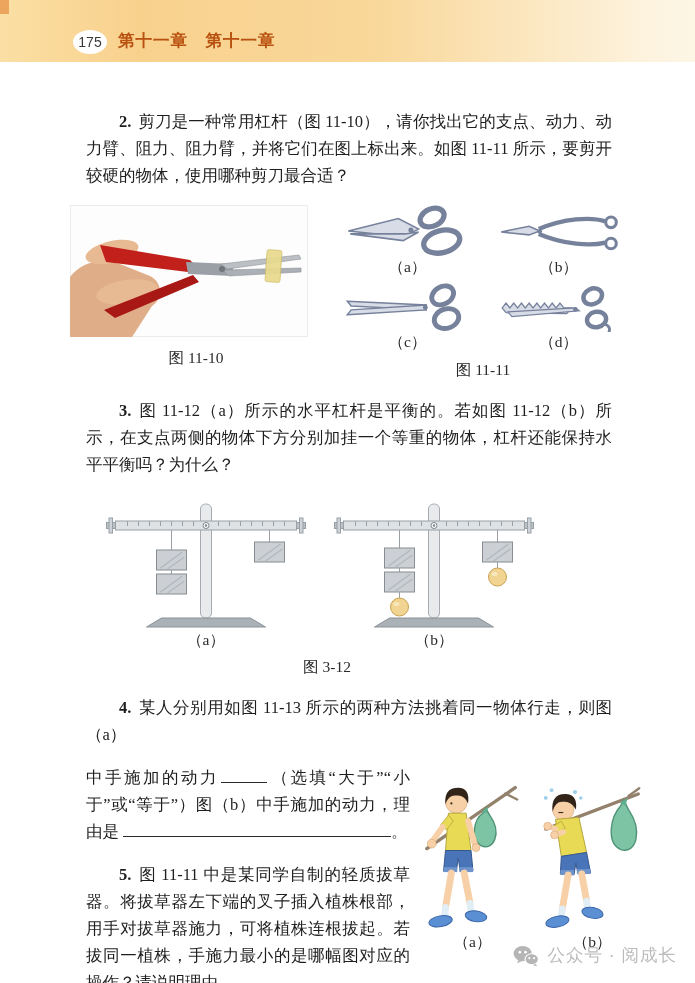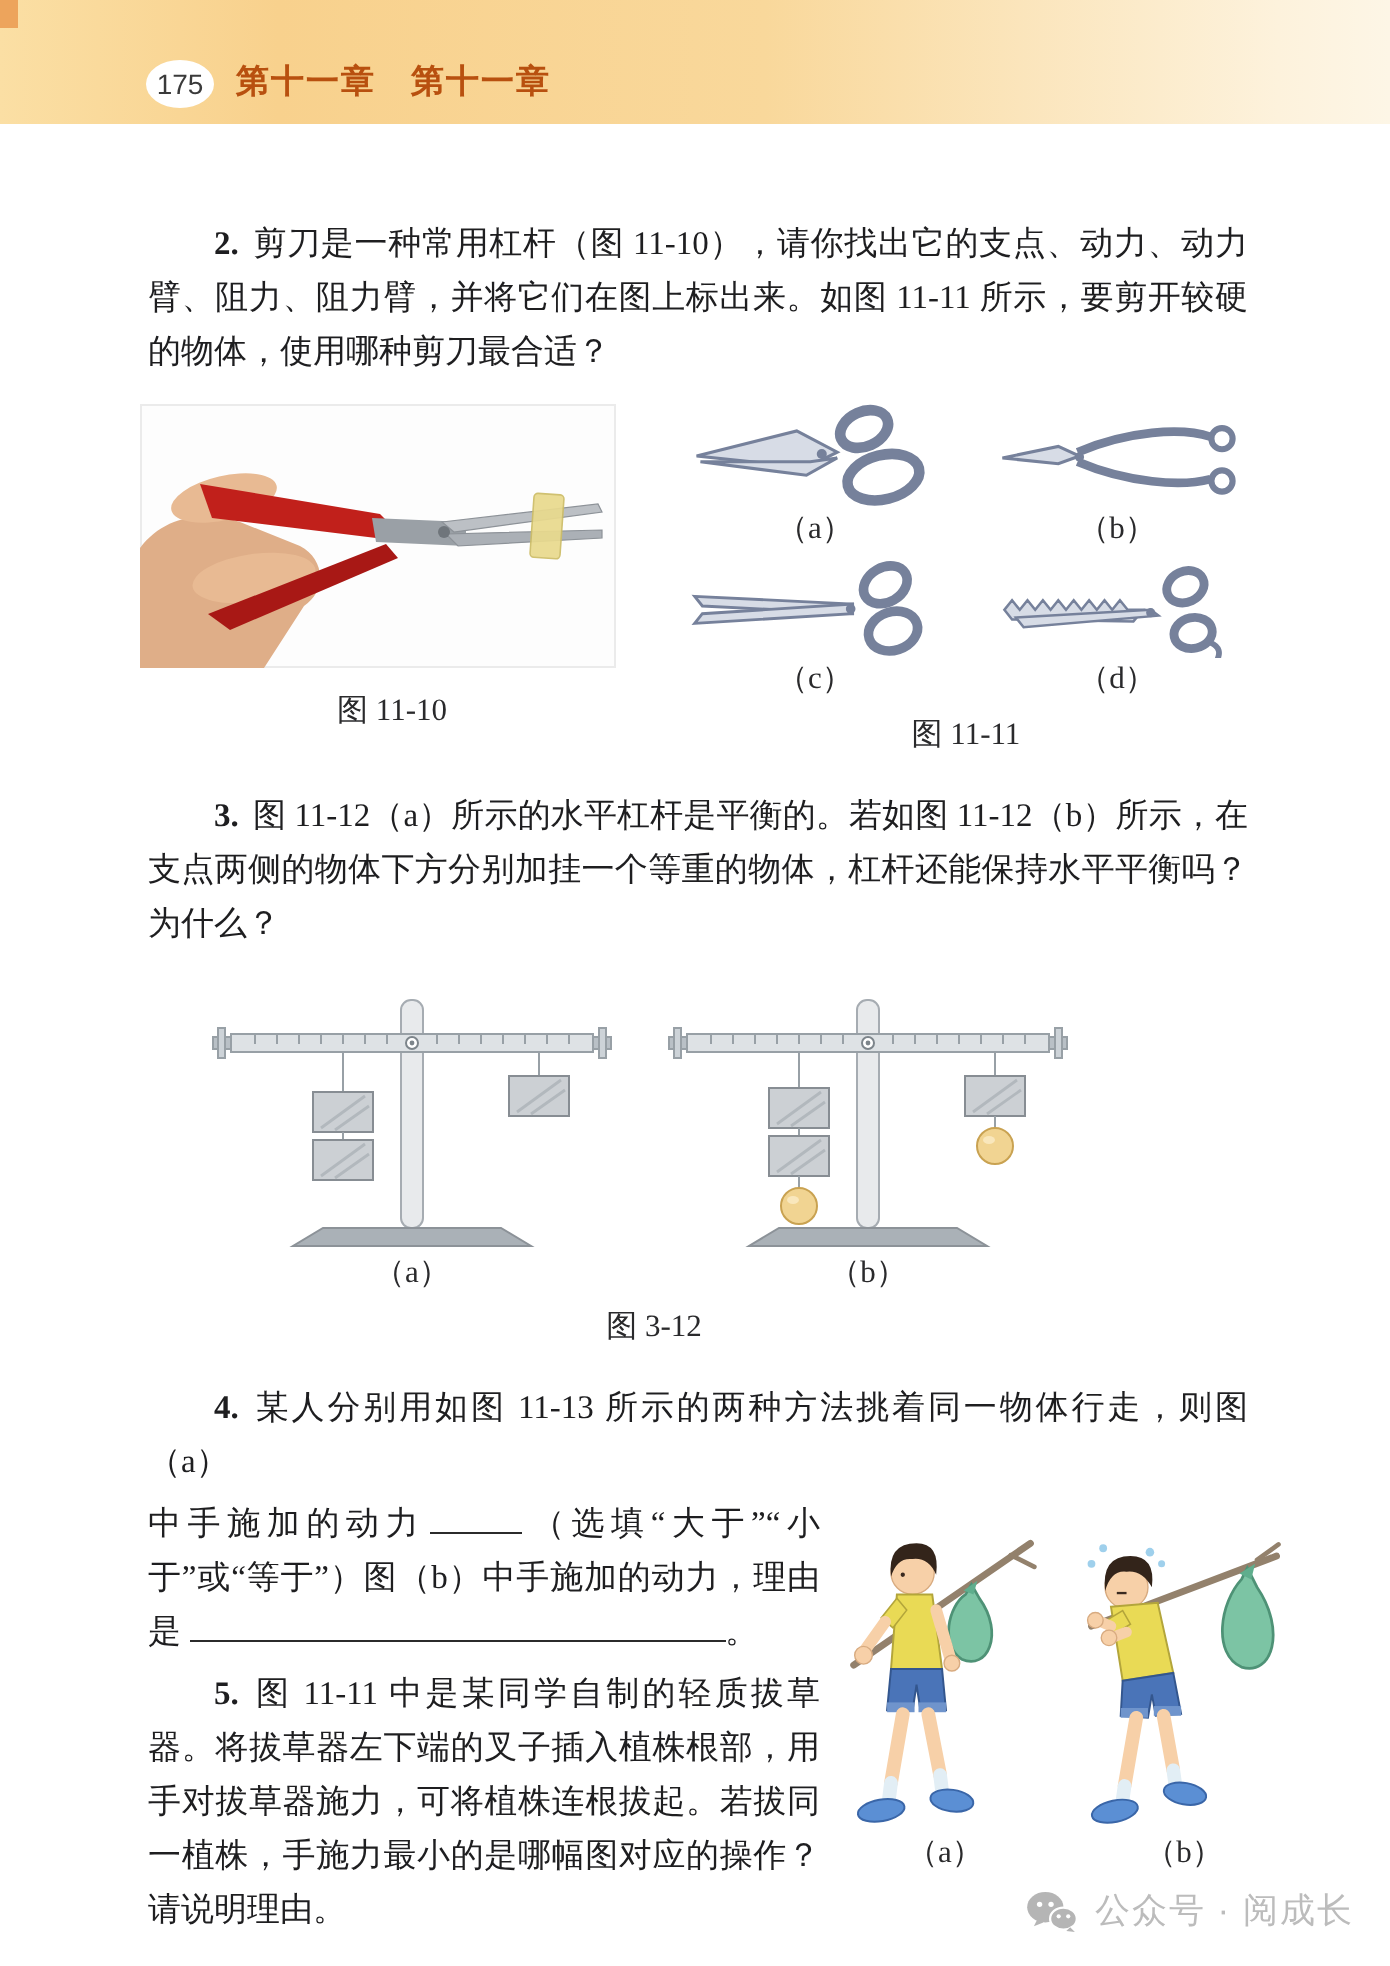--- a/index.html
+++ b/index.html
@@ -20,21 +20,21 @@
     display:flex;align-items:center;justify-content:center;
     font-family:"Liberation Sans",sans-serif;font-size:14px;color:#3a3a3a;
   }
   .chapter{
     margin-left:11px;color:var(--chapter-title,#b8500f);font-weight:bold;
     font-family:"Liberation Sans",sans-serif;font-size:16.5px;letter-spacing:1px;
     padding-bottom:2px;
   }
   
   .content{padding:0 67px 0 70px;}
-  .para{font-size:16.5px;line-height:27px;text-align:justify;margin:4px;}
+  .para{font-size:16.5px;line-height:27px;text-align:justify;margin:16px;}
   .para b{font-weight:bold;margin-right:7px;}
   .indent{text-indent:2em;}
   .q2{margin-top:46px;}
   .q3{margin-top:16px;}
   
   .figrow{display:flex;align-items:flex-start;margin-top:13px;}
   figure{margin:0;}
   figcaption,.sublabel{font-size:15.5px;color:#2a2a2c;text-align:center;}
   .fig10{width:252px;}
   .photo{width:238px;height:132px;}

